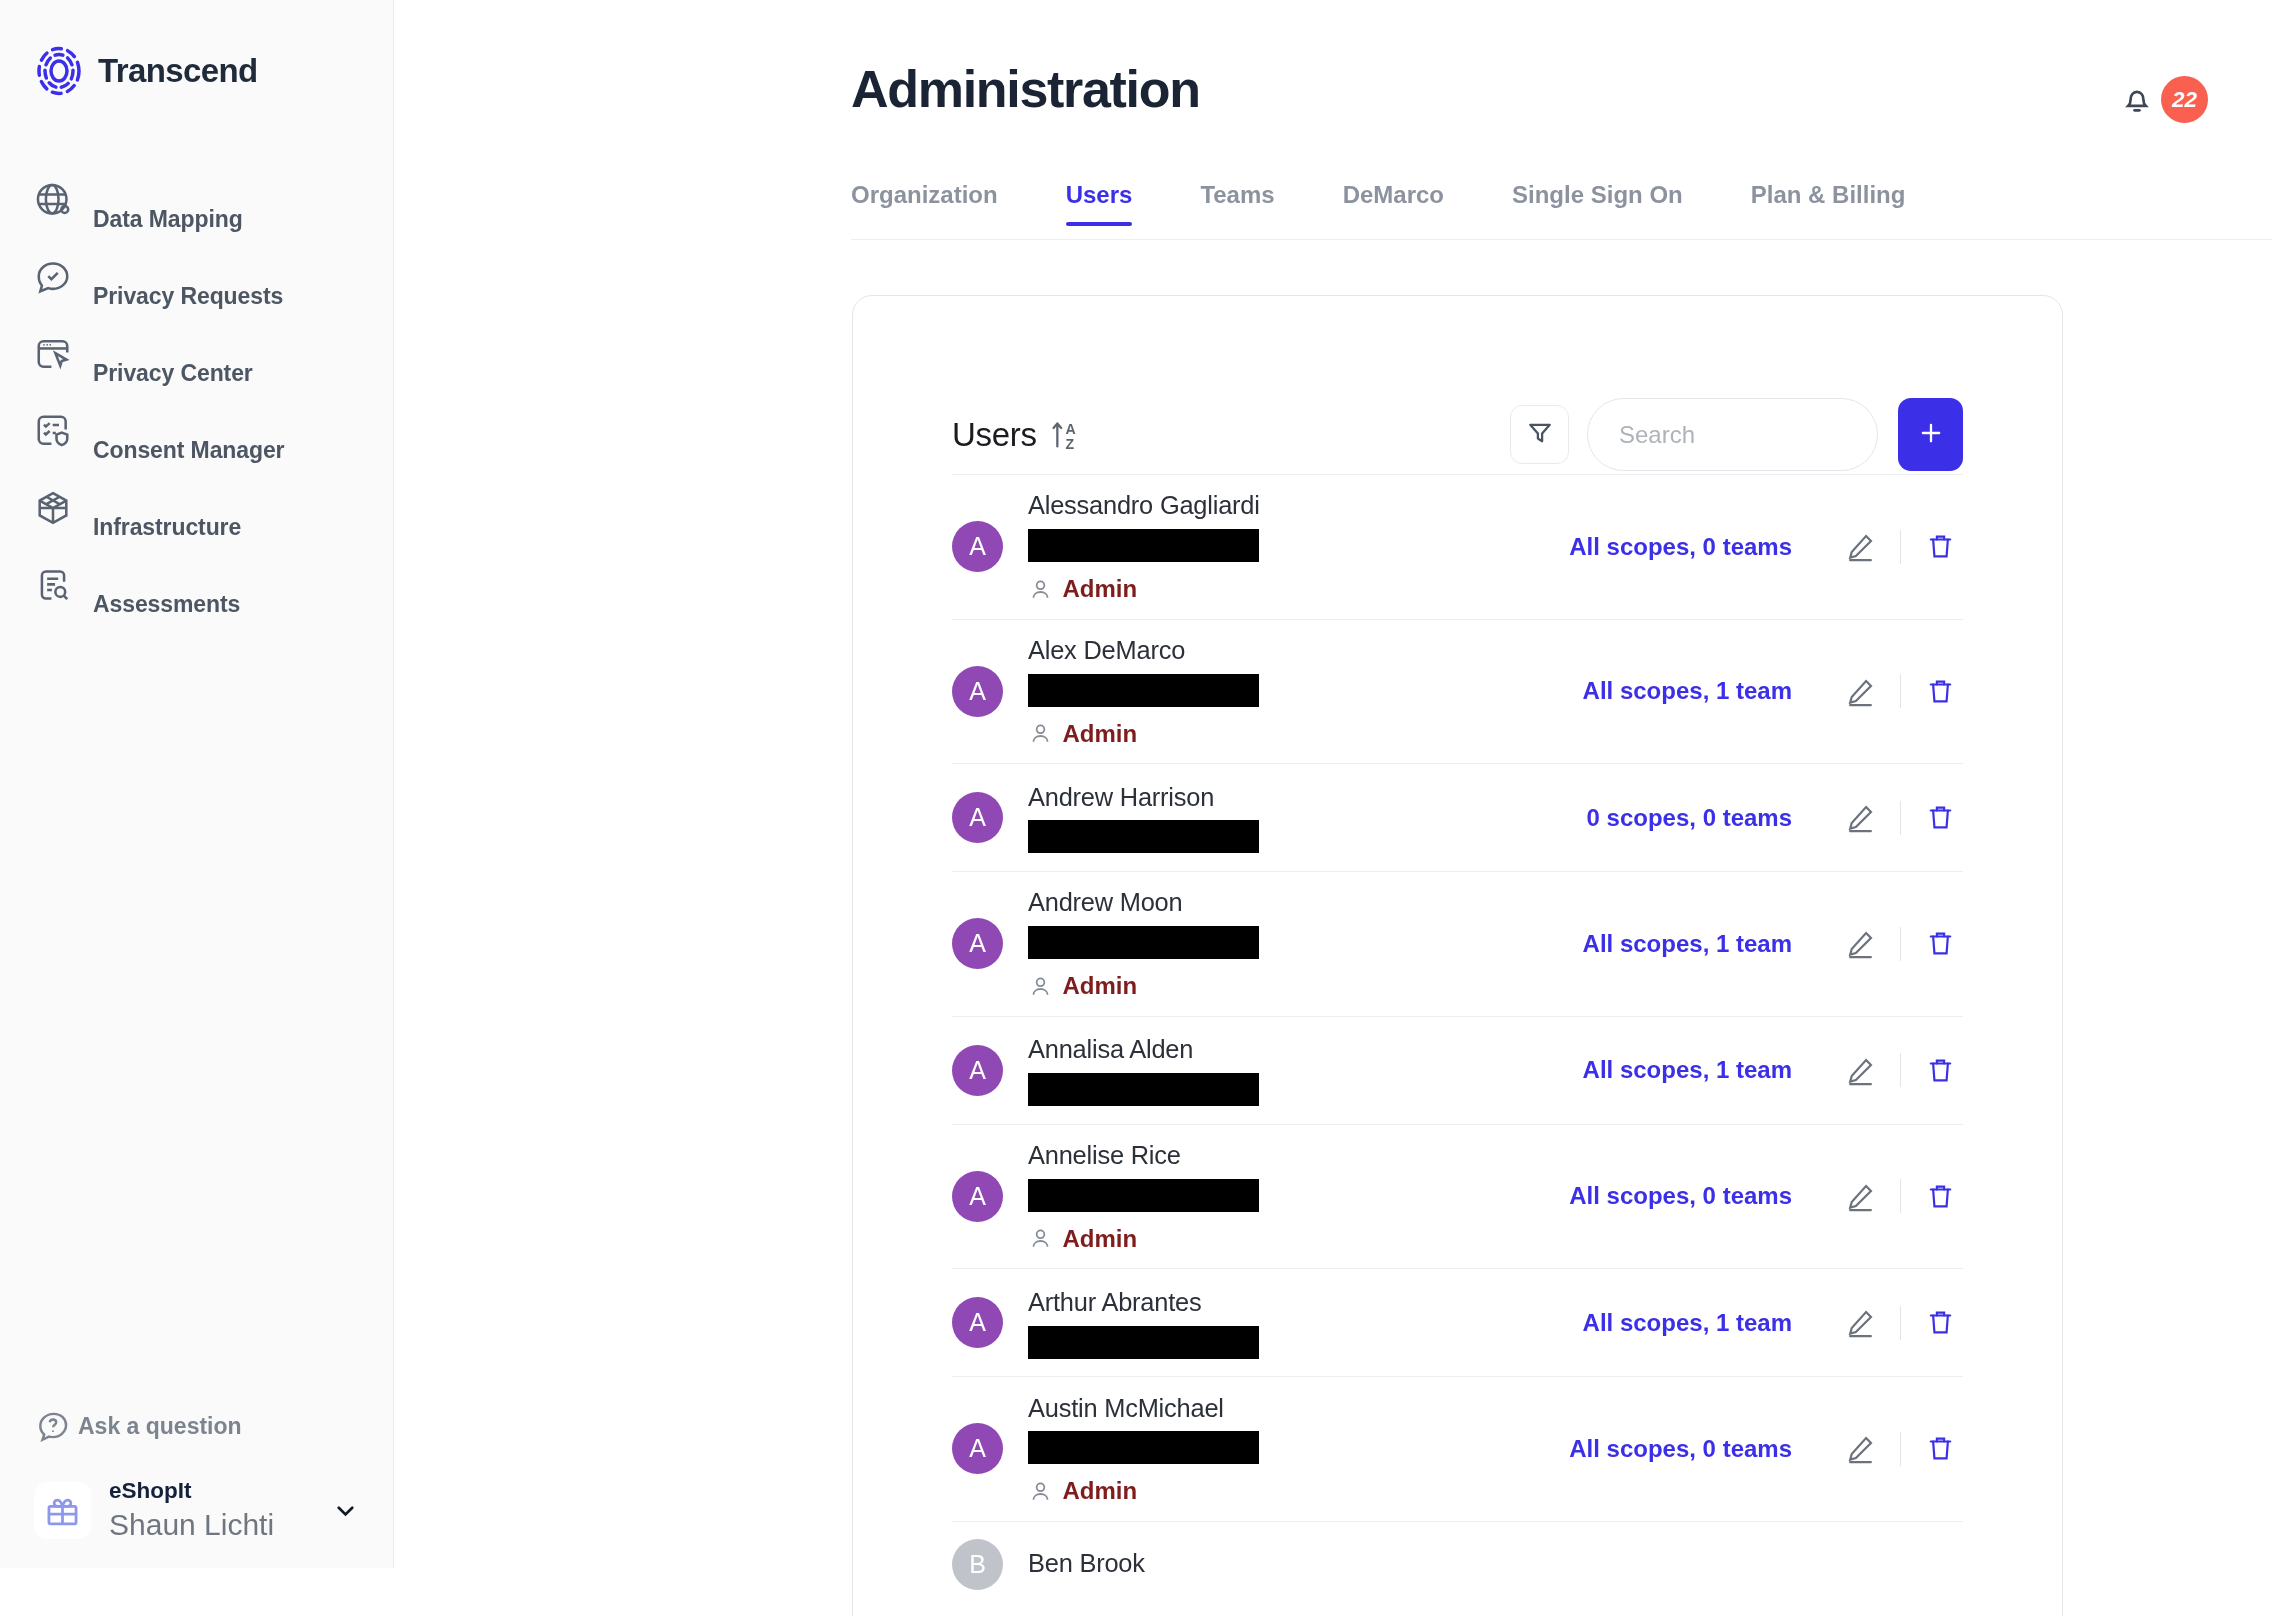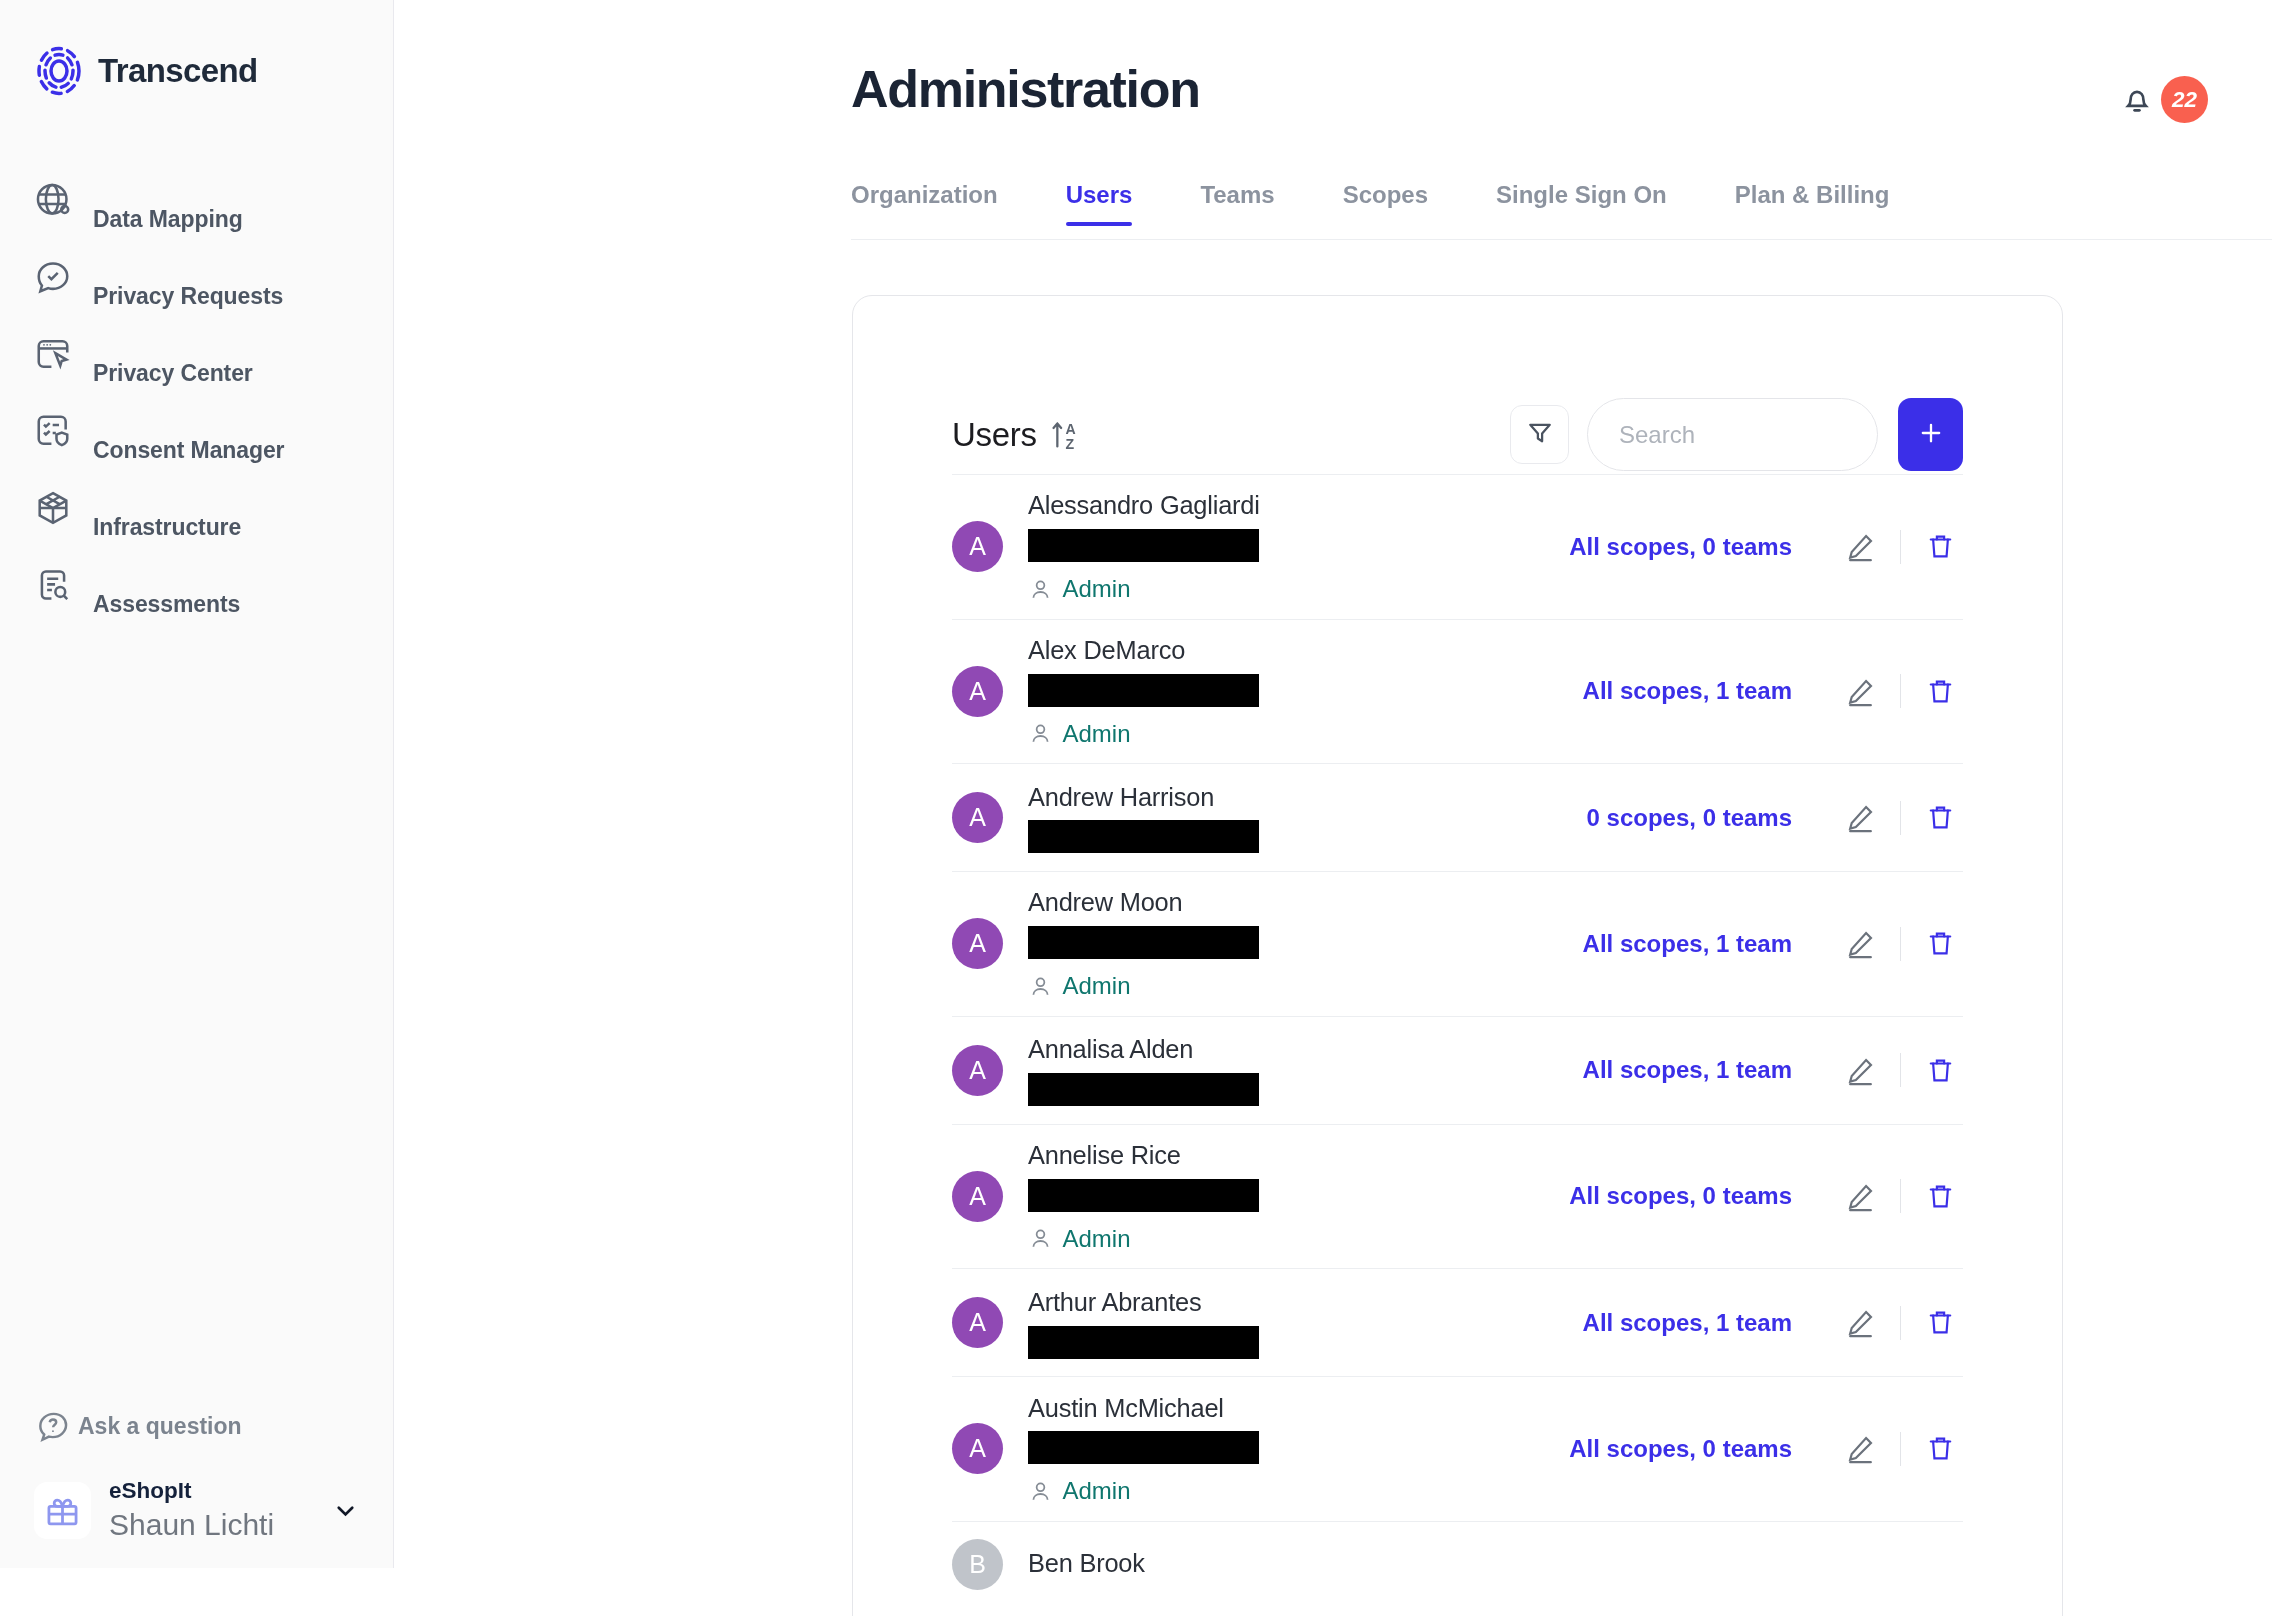--- a/index.html
+++ b/index.html
@@ -178,21 +178,21 @@
   }
   .user-email-redacted {
     width: 231px; height: 33px; background: #000;
     margin-top: 7px;
   }
   .user-role {
     display: flex; align-items: center; gap: 9.5px;
     margin-top: 13px;
   }
   .role-icon { width: 25px; height: 25px; color: #858c95; flex: 0 0 25px; }
-  .role-label { font-size: 24px; color: #0f766e; font-weight: 400; }
+  .role-label { font-size: 24px; color: #7f1d1d; font-weight: 700; }
 
   .scopes {
     font-size: 24px; font-weight: 700; color: #3b2fe8;
     white-space: nowrap; text-align: right;
     flex: 0 0 auto; margin-left: 8px;
     cursor: pointer;
   }
   .row-actions {
     display: flex; align-items: center; gap: 0;
     margin-left: 46px; flex: 0 0 auto;
@@ -340,21 +340,21 @@
             <path d="M10.3 19.3h3.4"></path>
           </svg>
       </span>
       <span class="notif-badge">22</span>
     </div>
 
     <nav class="tabs">
       <span class="tab">Organization</span>
       <span class="tab active">Users</span>
       <span class="tab">Teams</span>
-      <span class="tab">Scopes</span>
+      <span class="tab">DeMarco</span>
       <span class="tab">Single Sign On</span>
       <span class="tab">Plan &amp; Billing</span>
     </nav>
 
     <section class="card">
 
       <div class="card-head">
         <span class="card-title">Users</span>
         <span class="sort-btn">
           <svg viewBox="0 0 28 34" width="31" height="37" fill="none" stroke="currentColor" stroke-width="2.1" stroke-linecap="round">

